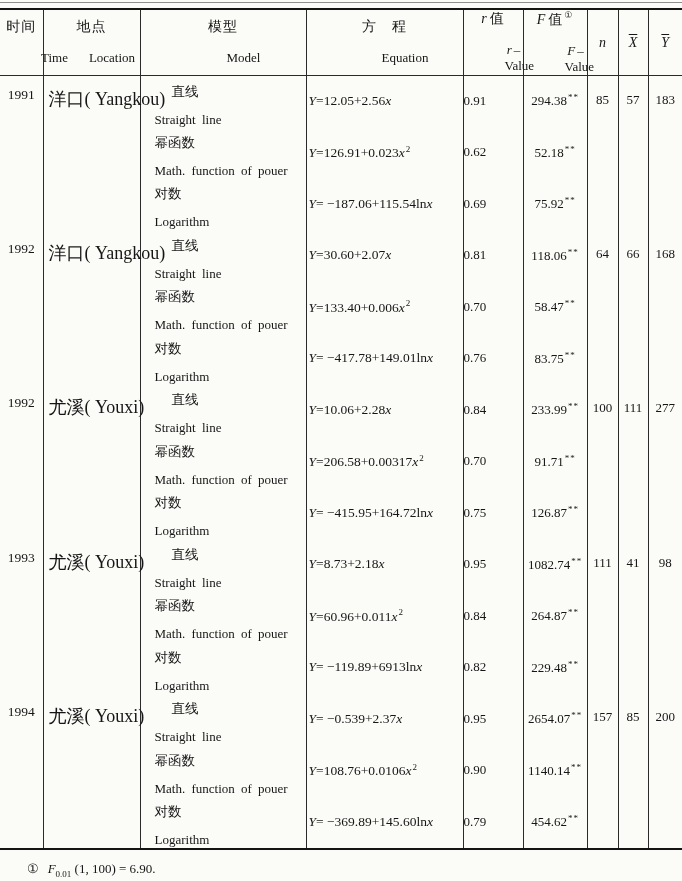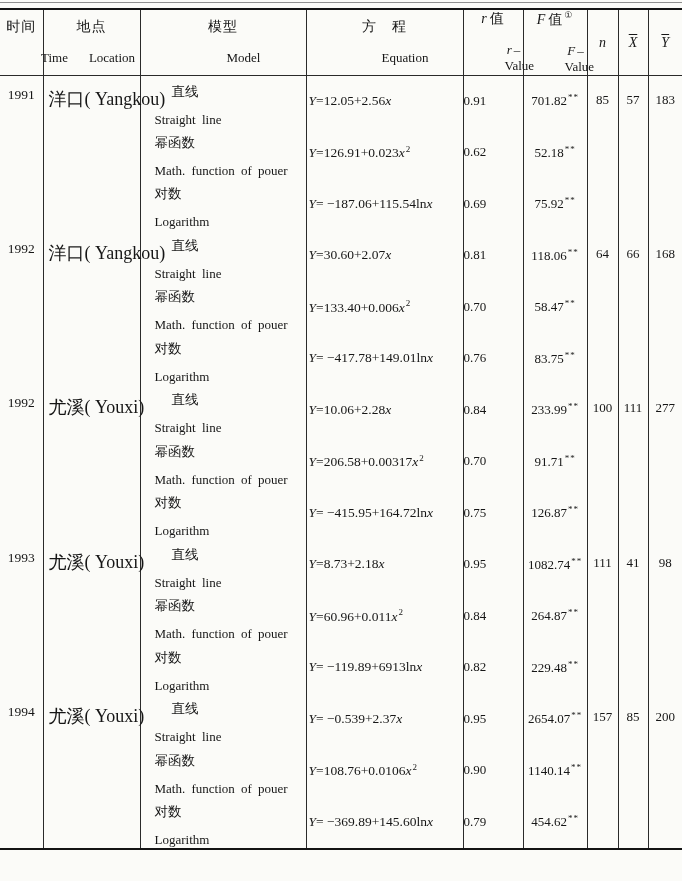--- a/index.html
+++ b/index.html
@@ -107,21 +107,21 @@
 
       <tr>
         <td class="c-year vline" rowspan="3">1991</td>
         <td class="c-loc vline" rowspan="3">洋口( Yangkou)</td>
         <td class="c-model vline">
           <div class="m-cn ind">直线</div>
           <div class="m-en">Straight line</div>
         </td>
         <td class="c-eq vline"><span class="eq"><i>Y</i><span>=12.05+2.56</span><i>x</i></span></td>
         <td class="c-r vline">0.91</td>
-        <td class="c-f vline"><span>701.82</span><sup class="stars">**</sup></td>
+        <td class="c-f vline"><span>294.38</span><sup class="stars">**</sup></td>
         <td class="c-stat vline" rowspan="3">85</td>
         <td class="c-stat vline" rowspan="3">57</td>
         <td class="c-stat" rowspan="3">183</td>
       </tr>
       <tr>
         <td class="c-model vline">
           <div class="m-cn">幂函数</div>
           <div class="m-en">Math. function of pouer</div>
         </td>
         <td class="c-eq vline"><span class="eq"><i>Y</i><span>=126.91+0.023</span><i>x</i><sup>2</sup></span></td>
@@ -268,13 +268,16 @@
         <td class="c-eq vline"><span class="eq"><i>Y</i><span>= −369.89+145.60ln</span><i>x</i></span></td>
         <td class="c-r vline">0.79</td>
         <td class="c-f vline"><span>454.62</span><sup class="stars">**</sup></td>
       </tr>
 
     </tbody>
   </table>
 
   <div class="rule-bottom"></div>
 
+  <div class="footnote">
+    <span class="mark">①</span><i>F</i><sub>0.01</sub>&nbsp;<span>(1, 100) = 6.90.</span>
+  </div>
 </div>
 
 </body></html>

